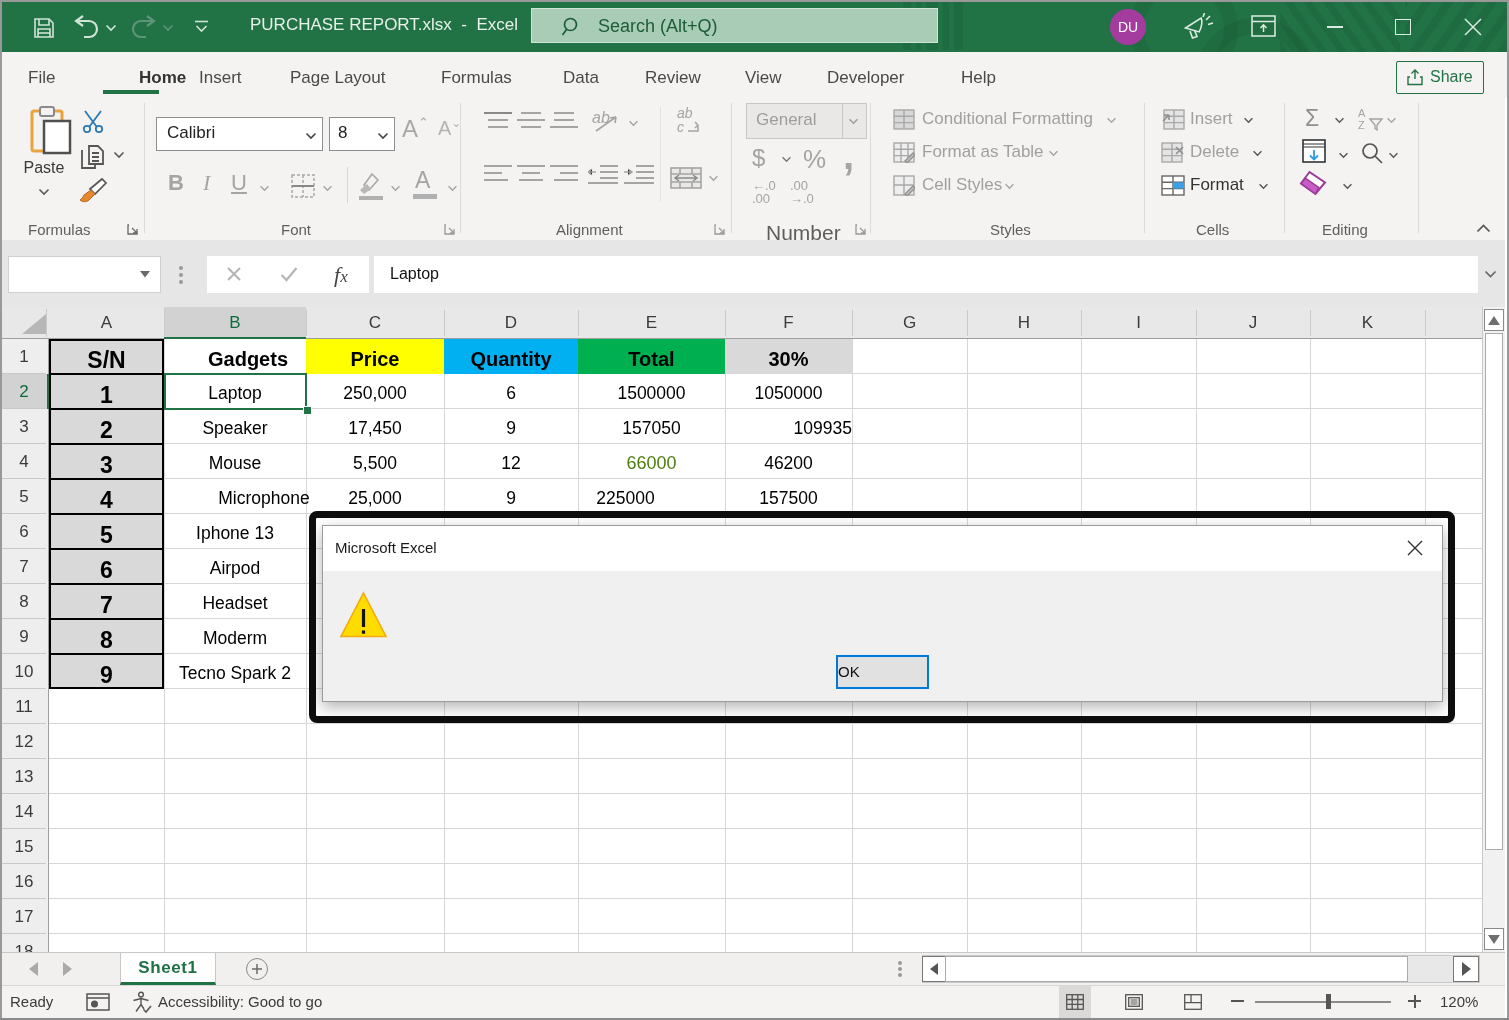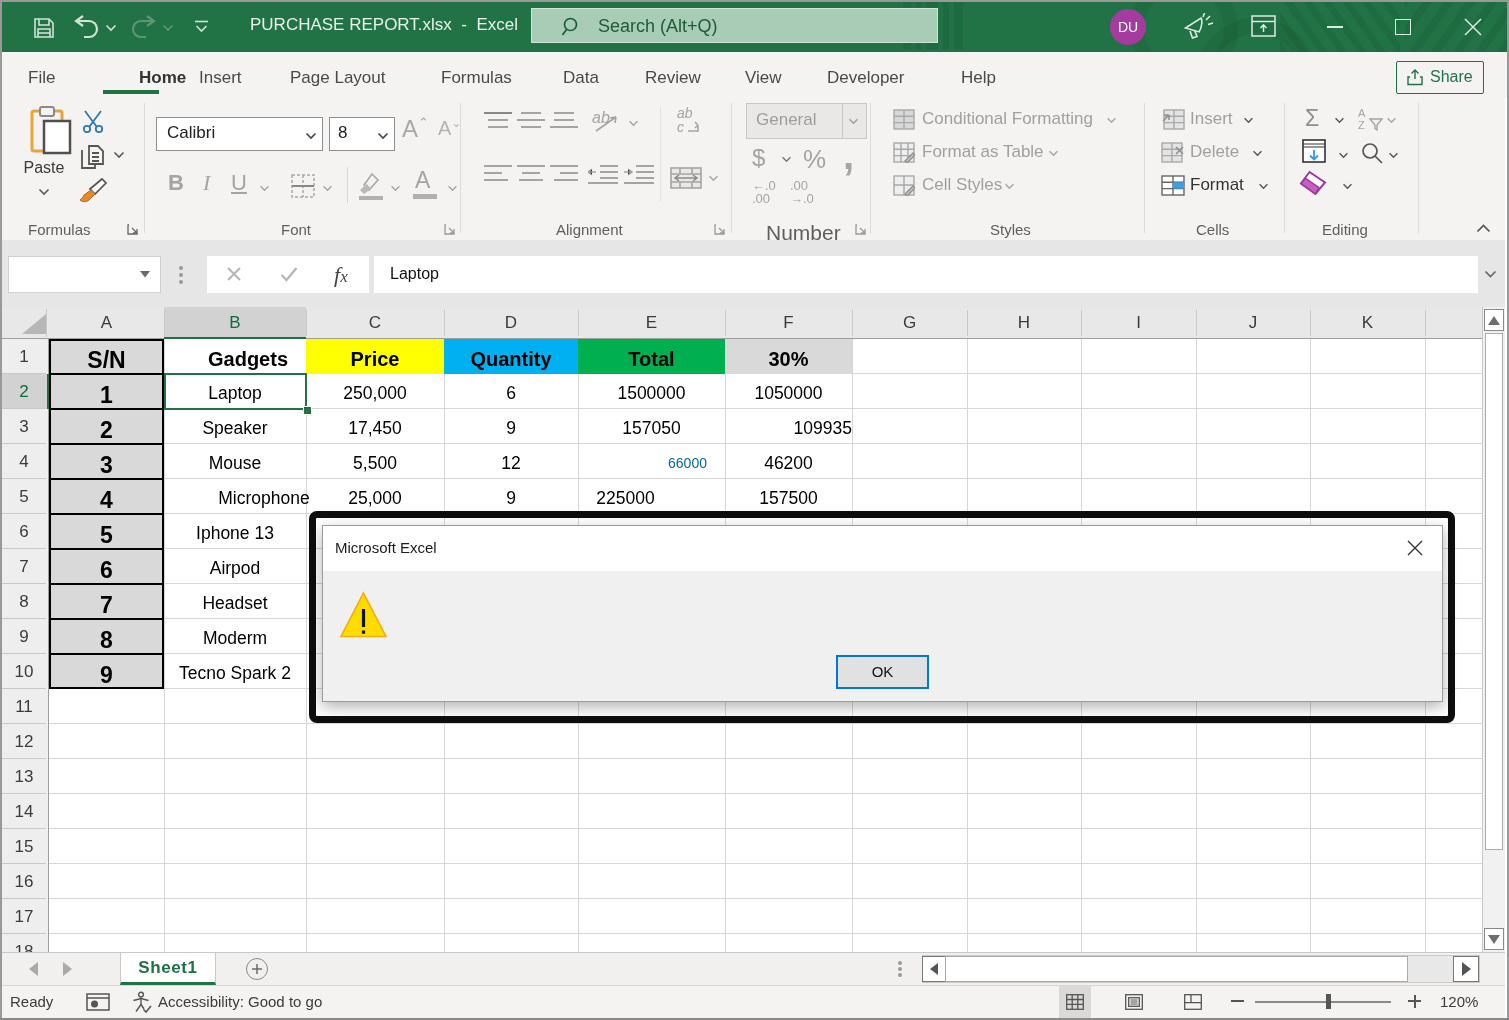--- a/index.html
+++ b/index.html
@@ -496,21 +496,21 @@
     <div class="abs" style="left:306px;top:67px;width:138px;height:35px;line-height:39px;font-size:17.5px;text-align:center;color:#000;">250,000</div>
     <div class="abs" style="left:306px;top:102px;width:138px;height:35px;line-height:39px;font-size:17.5px;text-align:center;color:#000;">17,450</div>
     <div class="abs" style="left:306px;top:137px;width:138px;height:35px;line-height:39px;font-size:17.5px;text-align:center;color:#000;">5,500</div>
     <div class="abs" style="left:306px;top:172px;width:138px;height:35px;line-height:39px;font-size:17.5px;text-align:center;color:#000;">25,000</div>
     <div class="abs" style="left:444px;top:67px;width:134px;height:35px;line-height:39px;font-size:17.5px;text-align:center;color:#000;">6</div>
     <div class="abs" style="left:444px;top:102px;width:134px;height:35px;line-height:39px;font-size:17.5px;text-align:center;color:#000;">9</div>
     <div class="abs" style="left:444px;top:137px;width:134px;height:35px;line-height:39px;font-size:17.5px;text-align:center;color:#000;">12</div>
     <div class="abs" style="left:444px;top:172px;width:134px;height:35px;line-height:39px;font-size:17.5px;text-align:center;color:#000;">9</div>
     <div class="abs" style="left:578px;top:67px;width:147px;height:35px;line-height:39px;font-size:17.5px;text-align:center;color:#000;">1500000</div>
     <div class="abs" style="left:578px;top:102px;width:147px;height:35px;line-height:39px;font-size:17.5px;text-align:center;color:#000;">157050</div>
-    <div class="abs" style="left:578px;top:137px;width:147px;height:35px;line-height:39px;font-size:14px;text-align:center;color:#0369a1;padding-left:36px;">66000</div>
+    <div class="abs" style="left:578px;top:137px;width:147px;height:35px;line-height:39px;font-size:18px;text-align:center;color:#4d7c0f;">66000</div>
     <div class="abs" style="left:552px;top:172px;width:147px;height:35px;line-height:39px;font-size:17.5px;text-align:center;color:#000;">225000</div>
     <div class="abs" style="left:725px;top:67px;width:127px;height:35px;line-height:39px;font-size:17.5px;text-align:center;color:#000;">1050000</div>
     <div class="abs" style="left:725px;top:102px;width:127px;height:35px;line-height:39px;font-size:17.5px;text-align:right;color:#000;">109935</div>
     <div class="abs" style="left:725px;top:137px;width:127px;height:35px;line-height:39px;font-size:17.5px;text-align:center;color:#000;">46200</div>
     <div class="abs" style="left:725px;top:172px;width:127px;height:35px;line-height:39px;font-size:17.5px;text-align:center;color:#000;">157500</div>
 
     <div class="abs" style="left:164px;top:66px;width:143px;height:37px;border:2px solid #217346;box-sizing:border-box;"></div>
     <div class="abs" style="left:303px;top:99px;width:7px;height:7px;background:#217346;border:1px solid #fff;box-sizing:content-box;"></div>
 
     <div class="abs" style="left:1482px;top:0;width:23px;height:645px;background:#f1f1f1;border-left:1px solid #c8c8c8;box-sizing:border-box;"></div>
@@ -594,21 +594,21 @@
     <div class="abs" style="left:12px;top:13px;font-size:15px;color:#1a1a1a;">Microsoft Excel</div>
     <svg class="abs" style="left:1084px;top:14px;" width="16" height="16" viewBox="0 0 16 16" stroke="#333" stroke-width="1.4">
         <path d="M1 1 L15 15 M15 1 L1 15"></path>
       </svg>
     <div class="abs" style="left:0;top:45px;width:1119px;height:130px;background:#f0f0f0;"></div>
     <svg class="abs" style="left:16px;top:65px;" width="49" height="48" viewBox="0 0 49 48">
       <path d="M24.5 2 L47 45.5 L2 45.5 z" fill="#ffdc00" stroke="#f2ac0d" stroke-width="1.6"></path>
       <rect x="22.9" y="18" width="3.2" height="18" fill="#141414"></rect>
       <rect x="22.9" y="39.5" width="3.2" height="3.2" fill="#141414"></rect>
     </svg>
-    <div class="abs" style="left:513px;top:129px;width:93px;height:34px;background:#e1e1e1;border:2px solid #0078d7;box-sizing:border-box;text-align:center;line-height:30px;font-size:15px;color:#111;">OK</div>
+    <div class="abs" style="left:513px;top:129px;width:93px;height:34px;background:#e1e1e1;border:2px solid #0078d7;box-sizing:border-box;line-height:30px;font-size:15px;color:#111;">OK</div>
   </div>
   <div class="abs" style="left:309px;top:511px;width:1146px;height:212px;border:7px solid #0d0d0d;border-radius:8px;box-sizing:border-box;"></div>
 
   <div class="abs" style="left:0;top:0;width:1509px;height:2px;background:#999;z-index:50;"></div>
   <div class="abs" style="left:0;top:0;width:2px;height:1020px;background:#999;z-index:50;"></div>
   <div class="abs" style="left:1507px;top:0;width:2px;height:1020px;background:#999;z-index:50;"></div>
   <div class="abs" style="left:0;top:1018px;width:1509px;height:2px;background:#8a8a8a;z-index:50;"></div>
 
 </div>
 

